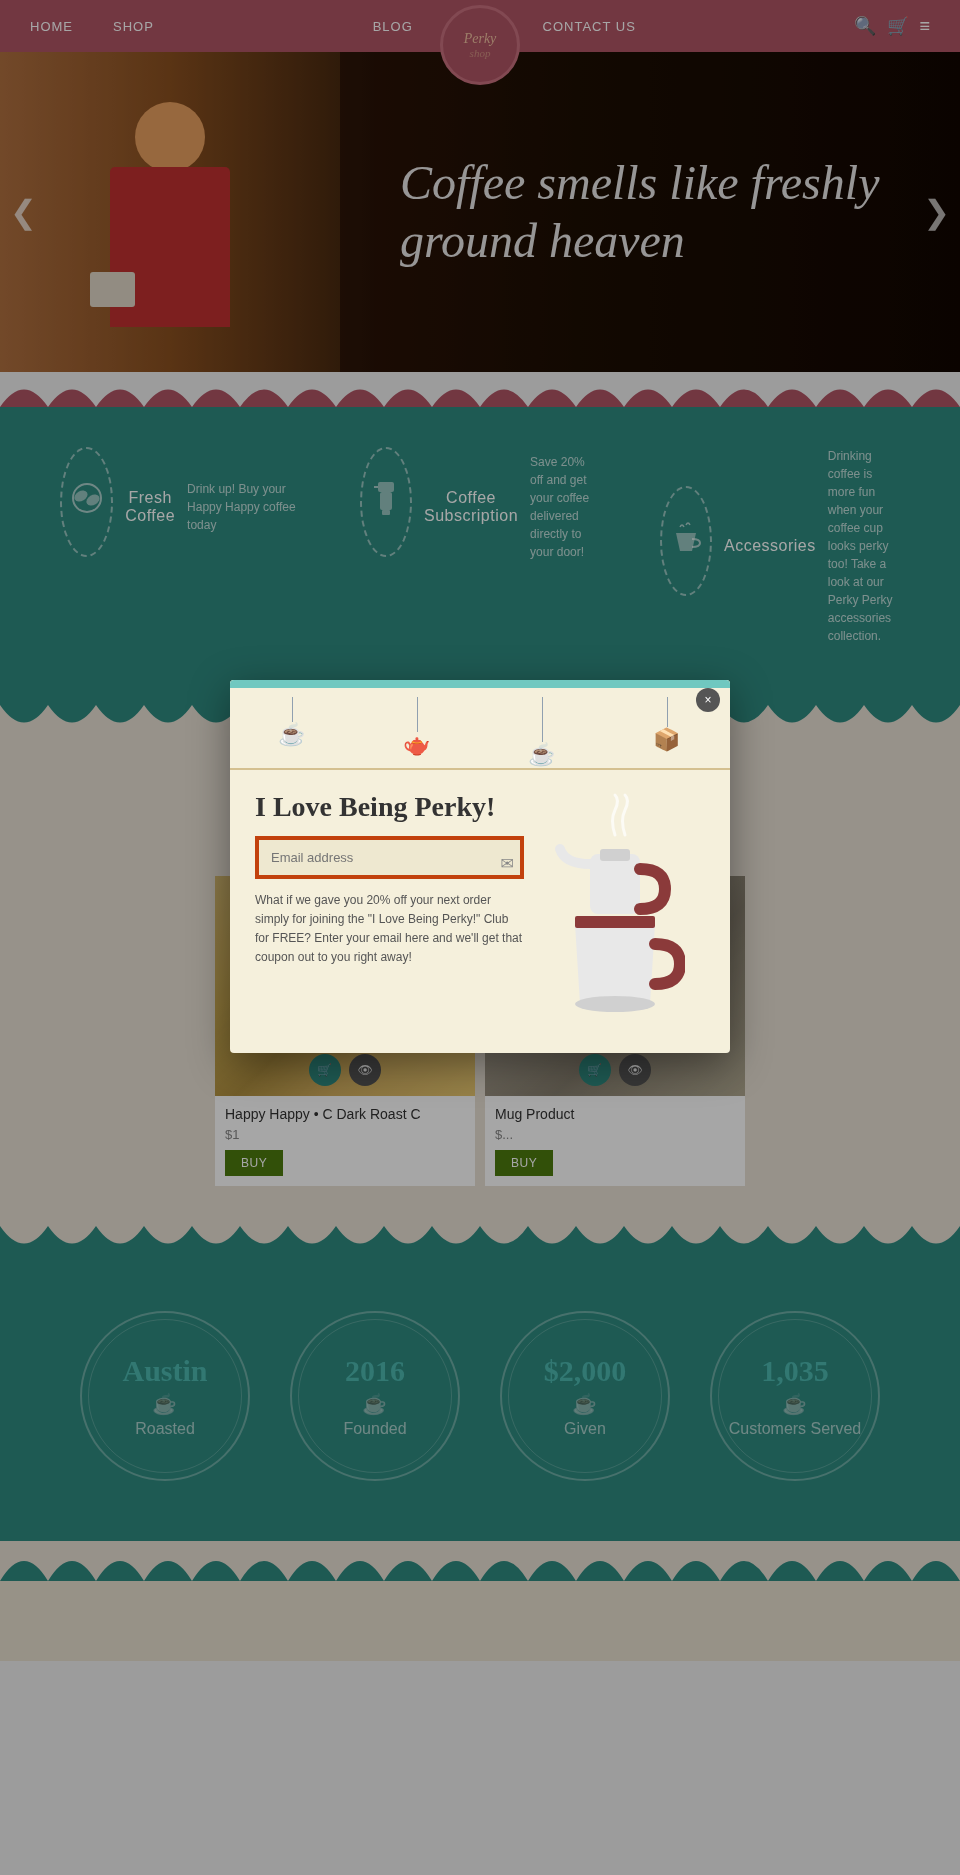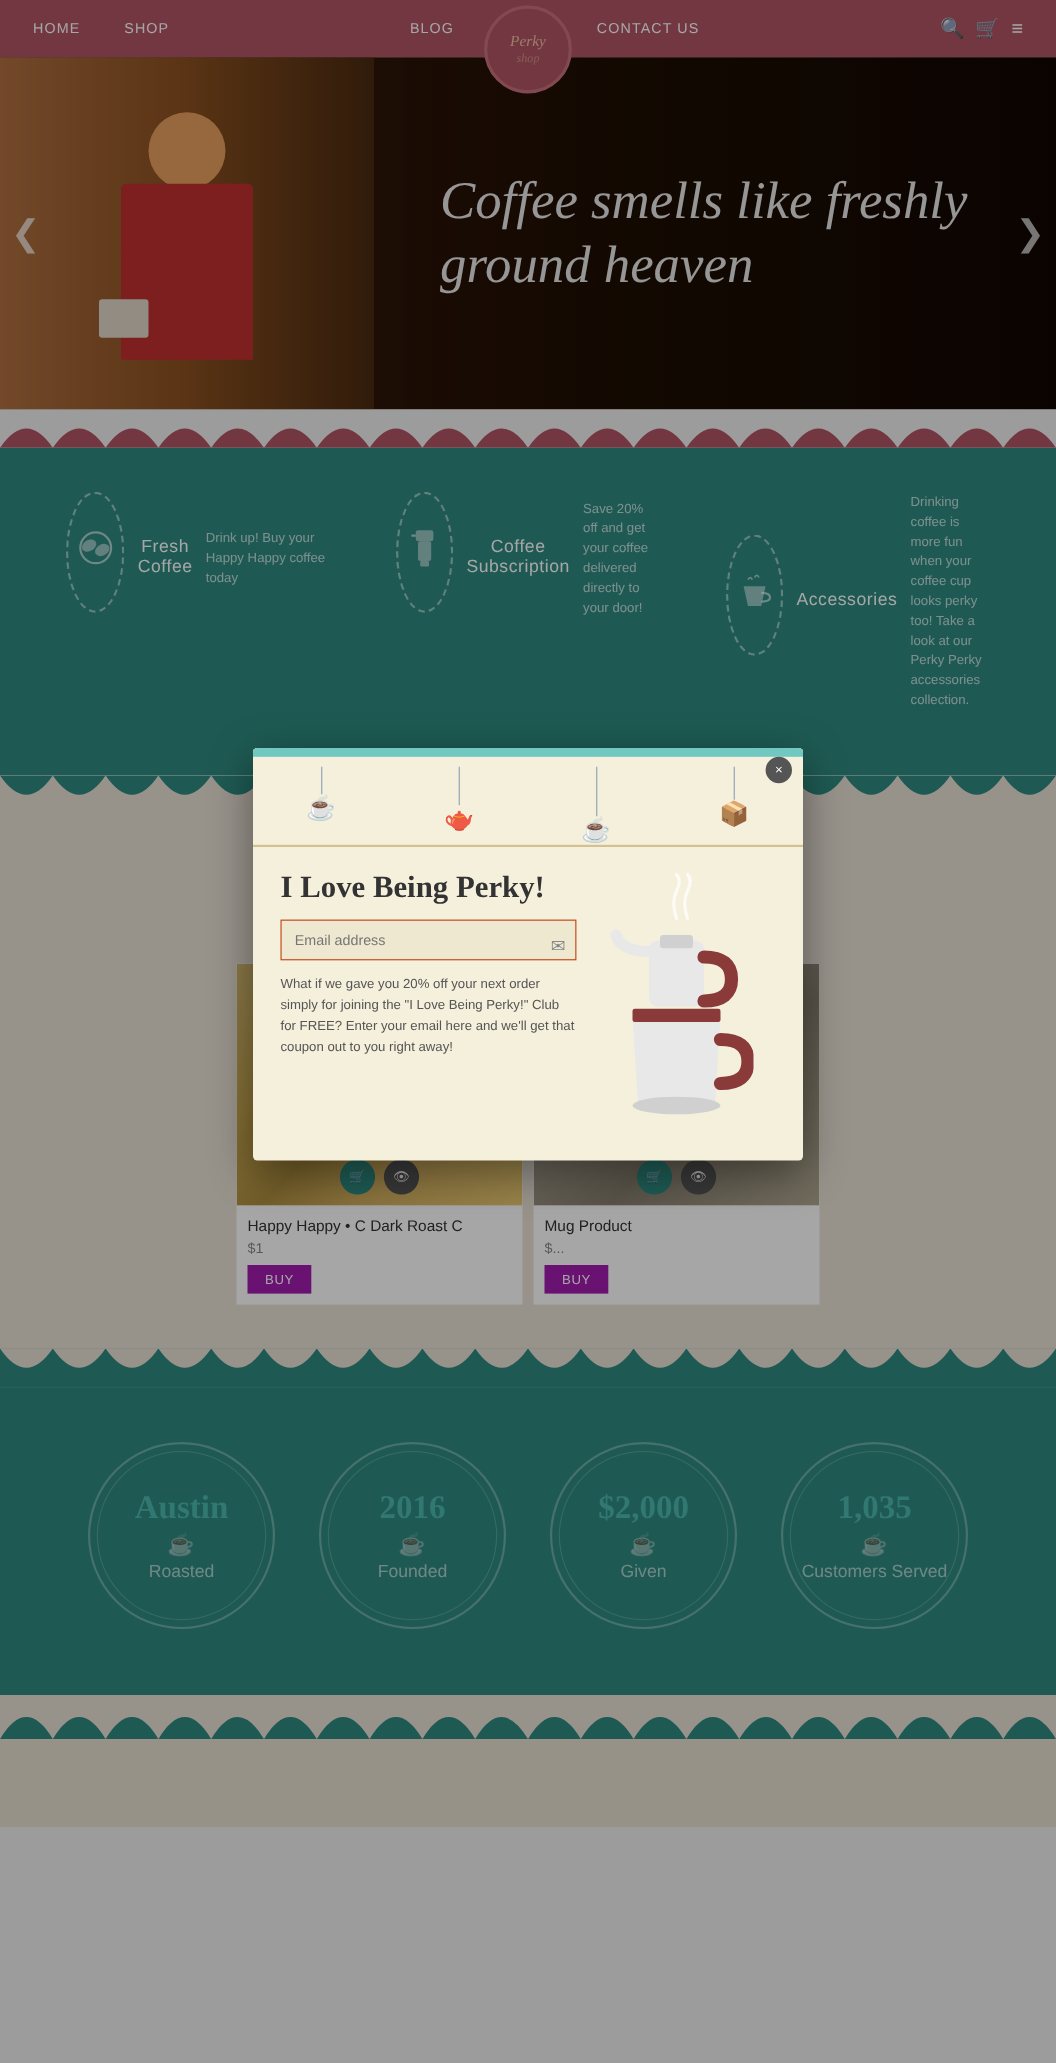--- a/index.html
+++ b/index.html
@@ -256,21 +256,21 @@
       font-family: Arial, sans-serif;
       margin-bottom: 5px;
     }
     .product-price {
       color: #888;
       font-size: 13px;
       font-family: Arial, sans-serif;
       margin-bottom: 8px;
     }
     .product-buy-btn {
-      background: #a21caf;
+      background: #4d7c0f;
       color: #fff;
       border: none;
       padding: 6px 16px;
       font-size: 12px;
       cursor: pointer;
       font-family: Arial, sans-serif;
       text-transform: uppercase;
       letter-spacing: 0.5px;
     }
 
@@ -336,21 +336,21 @@
       font-size: 28px;
       color: #333;
       font-family: Georgia, serif;
       font-weight: bold;
       margin-bottom: 12px;
       line-height: 1.2;
     }
     .popup-email-input {
       width: 100%;
       padding: 10px 12px;
-      border: 1px solid #c2410c;
+      border: 4px solid #c2410c;
       background: #eee8d0;
       font-size: 13px;
       font-family: Arial, sans-serif;
       margin-bottom: 12px;
       color: #888;
       outline: none;
     }
     .popup-body-text {
       font-size: 12px;
       color: #555;

